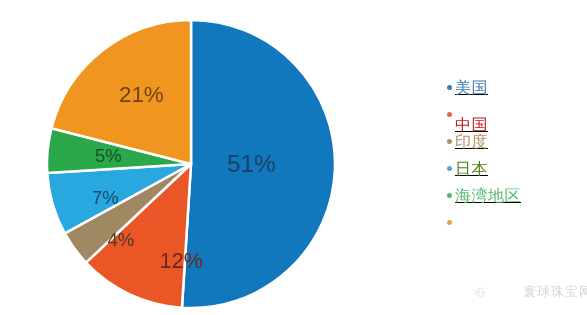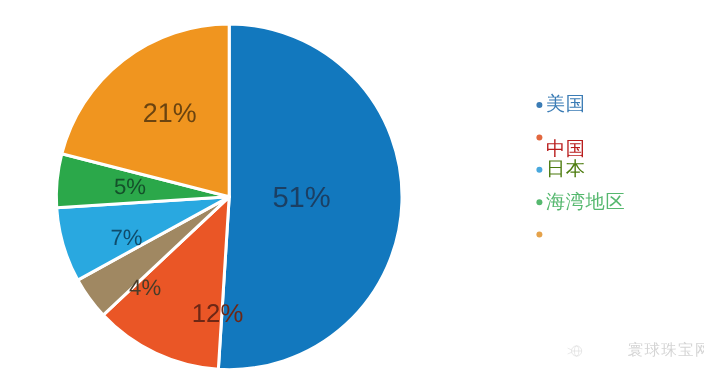--- a/index.html
+++ b/index.html
@@ -43,20 +43,21 @@
     text-anchor: middle;
     dominant-baseline: middle;
   }
 
   
   #legend {
     position: absolute;
     left: 447px;
     top: 74px;
     width: 135px;
+    text-decoration: underline;
   }
   .legend-item {
     display: flex;
     align-items: center;
     height: 27px;
     font-size: 16px;
     line-height: 1;
     letter-spacing: 0.5px;
   }
   .legend-bullet {
@@ -123,20 +124,24 @@
   <div id="legend">
       <div class="legend-item">
         <span class="legend-bullet" style="background: rgb(59, 124, 181);"></span>
         <span class="legend-label" style="color: rgb(59, 124, 181);">美国</span>
       </div>
       <div class="legend-item">
         <span class="legend-bullet" style="background: rgb(226, 103, 63);"></span>
         <span class="legend-label" style="color: #b91c1c; margin-top: 20px;">中国</span>
       </div>
       <div class="legend-item">
+        <span class="legend-bullet" style="background: rgb(176, 145, 100);"></span>
+        <span class="legend-label" style="color: rgb(176, 145, 100);">印度</span>
+      </div>
+      <div class="legend-item">
         <span class="legend-bullet" style="background: rgb(73, 168, 221);"></span>
         <span class="legend-label" style="color: #4d7c0f;">日本</span>
       </div>
       <div class="legend-item">
         <span class="legend-bullet" style="background: rgb(86, 184, 111);"></span>
         <span class="legend-label" style="color: rgb(86, 184, 111);">海湾地区</span>
       </div>
       <div class="legend-item">
         <span class="legend-bullet" style="background: rgb(229, 162, 74);"></span>
       </div>

